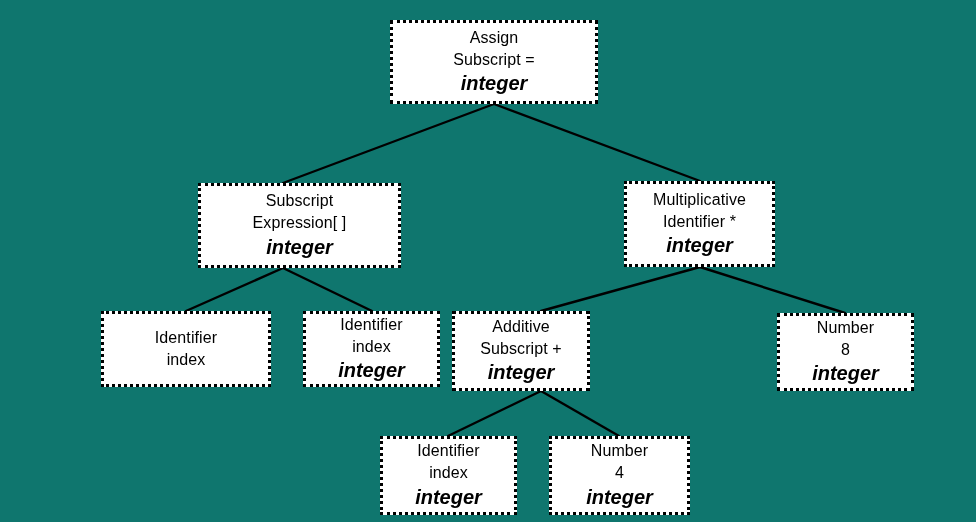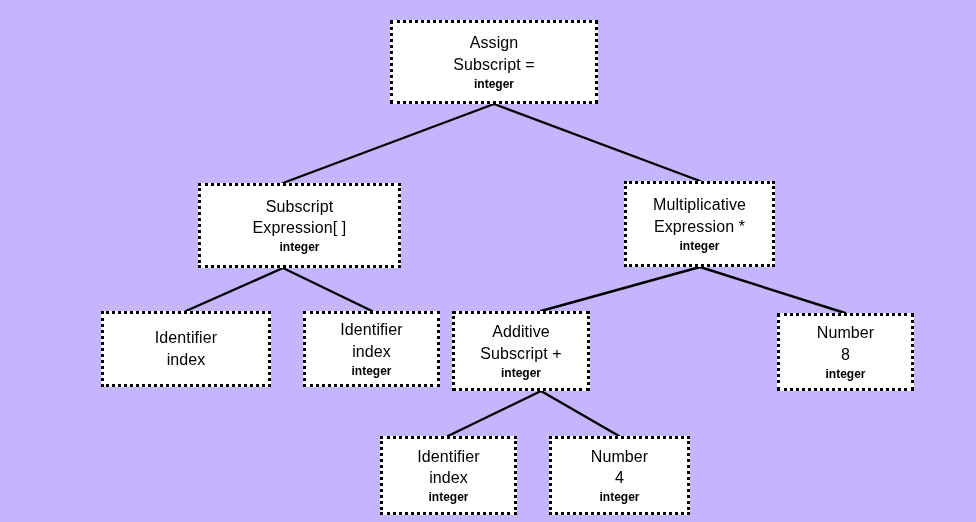--- a/index.html
+++ b/index.html
@@ -4,21 +4,21 @@
 <style>
   html, body {
     margin: 0;
     padding: 0;
     background: #ffffff;
   }
   #canvas {
     position: relative;
     width: 976px;
     height: 522px;
-    background: #c4b5fd;
+    background: #0f766e;
     font-family: "Liberation Sans", sans-serif;
     overflow: hidden;
   }
   #edge-layer {
     position: absolute;
     left: 0;
     top: 0;
     width: 976px;
     height: 522px;
     pointer-events: none;
@@ -37,23 +37,24 @@
     padding: 4px 6px;
     z-index: 2;
   }
   .node-line {
     font-size: 16px;
     line-height: 1.35;
     letter-spacing: 0.1px;
     white-space: nowrap;
   }
   .node-type-annotation {
-    font-size: 12px;
+    font-size: 20px;
     line-height: 1.35;
     font-weight: bold;
+    font-style: italic;
     white-space: nowrap;
   }
   .node-line:empty, .node-type-annotation:empty { display: none; }
 </style>
 </head>
 <body>
 
 <div id="canvas">
   <svg id="edge-layer" viewBox="0 0 976 522">
       <line x1="494" y1="104" x2="283" y2="183" stroke="#000000" stroke-width="2.4" stroke-linecap="round"></line>
@@ -71,21 +72,21 @@
         <div class="node-line">Subscript =</div>
         <div class="node-type-annotation">integer</div>
       </div>
       <div class="tree-node" style="left: 198px; top: 183px; width: 203px; height: 85px;">
         <div class="node-line">Subscript</div>
         <div class="node-line">Expression[ ]</div>
         <div class="node-type-annotation">integer</div>
       </div>
       <div class="tree-node" style="left: 624px; top: 181px; width: 151px; height: 86px;">
         <div class="node-line">Multiplicative</div>
-        <div class="node-line">Expression *</div>
+        <div class="node-line">Identifier *</div>
         <div class="node-type-annotation">integer</div>
       </div>
       <div class="tree-node" style="left: 101px; top: 311px; width: 170px; height: 76px;">
         <div class="node-line">Identifier</div>
         <div class="node-line">index</div>
       </div>
       <div class="tree-node" style="left: 303px; top: 311px; width: 137px; height: 76px;">
         <div class="node-line">Identifier</div>
         <div class="node-line">index</div>
         <div class="node-type-annotation">integer</div>

